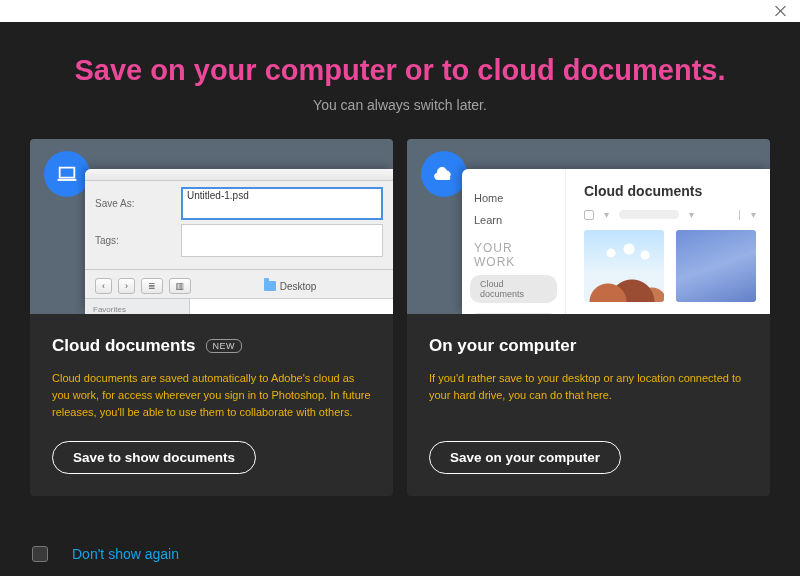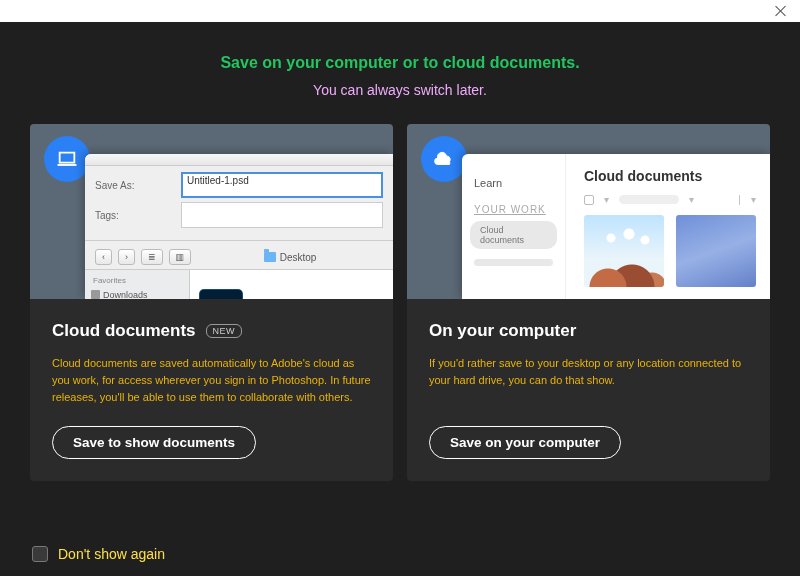--- a/index.html
+++ b/index.html
@@ -21,22 +21,22 @@
   .close-x {
     position: absolute; top: 4px; right: 12px;
     width: 14px; height: 14px; cursor: pointer;
   }
   .close-x::before, .close-x::after {
     content:""; position:absolute; left:6px; top:0; width:1px; height:14px; background:#555;
   }
   .close-x::before { transform: rotate(45deg); }
   .close-x::after { transform: rotate(-45deg); }
 
-  .heading { text-align:center; color:#22c55e; font-weight:600; font-size:16px; padding-top:32px; }
-  .subheading { text-align:center; color:#f0abfc; font-size:14px; margin-top:10px; }
+  .heading { text-align:center; color:#ec4899; font-weight:600; font-size:29px; padding-top:32px; }
+  .subheading { text-align:center; color:#a3a3a3; font-size:14px; margin-top:10px; }
 
   .cards {
     display:flex; gap:14px; padding: 26px 30px 0 30px;
   }
   .card {
     flex:1; background:#2b2b2b; border-radius:4px; overflow:hidden; display:flex; flex-direction:column;
   }
   .preview {
     height:175px; background:#5b6875; position:relative; overflow:hidden;
   }
@@ -50,21 +50,21 @@
   .mac-win {
     position:absolute; right:0; bottom:0; left:55px; top:30px;
     background:#efefef; border-top-left-radius:6px;
     box-shadow: -2px -2px 8px rgba(0,0,0,.25);
     font-size:10px; color:#555;
   }
   .mac-header { height:12px; background:linear-gradient(#f7f7f7,#e7e7e7); border-top-left-radius:6px; border-bottom:1px solid #ccc;}
   .mac-fields { padding:6px 10px 4px 10px; }
   .mac-row { display:flex; align-items:center; gap:6px; margin-bottom:4px; }
   .mac-label { width:80px; text-align:left; color:#666; font-size:10px; }
-  .mac-input { flex:1; height:26px; background:#fff; border:2px solid #4a90e2; padding:1px 4px; font-size:10px; color:#333; }
+  .mac-input { flex:1; height:33px; background:#fff; border:2px solid #4a90e2; padding:1px 4px; font-size:10px; color:#333; }
   .mac-input.plain { border:1px solid #ccc; }
   .mac-sep { height:1px; background:#ccc; margin:4px 0;}
   .mac-toolbar { display:flex; align-items:center; gap:6px; padding:4px 10px; }
   .mac-btn { height:16px; background:linear-gradient(#fff,#e8e8e8); border:1px solid #bbb; border-radius:3px; display:inline-flex; align-items:center; justify-content:center; color:#555; font-size:9px; padding:0 6px;}
   .mac-location { flex:1; display:flex; align-items:center; justify-content:center; gap:4px; }
   .folder-icon { width:12px; height:10px; background:#6ab4f8; border-radius:1px; position:relative;}
   .folder-icon::before{content:"";position:absolute;top:-3px;left:0;width:5px;height:3px;background:#6ab4f8;border-radius:1px 1px 0 0;}
   .mac-body { display:flex; height:90px; border-top:1px solid #ccc;}
   .mac-side { width:105px; background:#ebecee; border-right:1px solid #ccc; padding:4px 0; font-size:9px;}
   .mac-side-h { color:#888; padding:2px 8px; font-size:8px;}
@@ -78,21 +78,21 @@
 
   
   .cloud-win {
     position:absolute; right:0; bottom:0; left:55px; top:30px;
     background:#fff; border-top-left-radius:6px;
     box-shadow: -2px -2px 8px rgba(0,0,0,.25);
     display:flex; font-size:10px; color:#666;
   }
   .cloud-side { width:108px; border-right:1px solid #eee; padding:18px 0 0 0;}
   .cloud-side-item { padding:5px 12px; font-size:11px; color:#555;}
-  .cloud-side-h { padding:10px 12px 4px; font-size:10px; letter-spacing:1px; color:#aaa;text-decoration:underline;}
+  .cloud-side-h { padding:10px 12px 4px; font-size:12px; letter-spacing:1px; color:#aaa;}
   .cloud-side-item.pill { background:#e8e8e8; border-radius:10px; margin:2px 8px; padding:4px 10px; font-size:9px; color:#777;}
   .cloud-side-bar {height:7px; background:#e8e8e8; border-radius:4px; margin:10px 12px 0 12px;}
   .cloud-main { flex:1; padding:14px 14px 0 18px;}
   .cloud-title { font-size:14px; font-weight:600; color:#333; margin-bottom:10px;}
   .cloud-tools { display:flex; align-items:center; gap:10px; margin-bottom:10px; color:#bbb;}
   .cloud-chk { width:10px; height:10px; border:1px solid #bbb; border-radius:2px;}
   .cloud-pill { width:60px; height:9px; background:#eee; border-radius:5px;}
   .cloud-grid { display:flex; gap:12px; }
   .cloud-thumb { width:80px; height:72px; border-radius:3px; overflow:hidden; position:relative;}
   .thumb-a { background:linear-gradient(#bfe4ff,#e9f4fb 60%);}
@@ -106,22 +106,22 @@
   .card-title { color:#fff; font-weight:600; font-size:17px;}
   .new-pill { border:1px solid #999; border-radius:6px; padding:1px 6px; font-size:9px; color:#ccc; letter-spacing:0.5px;}
   .card-desc { font-size:11px; line-height:1.55; color:#eab308; }
   .card-action { margin-top:auto; padding-top:20px;}
   .pill-btn {
     display:inline-block; border:1.5px solid #fff; color:#fff; background:transparent;
     border-radius:20px; padding:8px 20px; font-size:13.5px; font-weight:600; cursor:pointer;
   }
 
   .dontshow {
-    position:absolute; bottom:14px; left:32px; display:flex; align-items:center; gap:10px;
-    color:#fde047; font-size:14px;
+    position:absolute; bottom:14px; left:32px; display:flex; align-items:center; gap:24px;
+    color:#0ea5e9; font-size:14px;
   }
   .dontshow .cb {
     width:16px; height:16px; border:1px solid #777; border-radius:3px; background:#3a3a3a;
   }
 </style>
 </head>
 <body>
 
 <div class="topbar">
   <div class="close-x"></div>
@@ -196,20 +196,21 @@
 
     <div class="card">
       <div class="preview">
         <div class="badge-circle">
           <svg viewBox="0 0 24 24">
               <path d="M18 15a4 4 0 0 0-3.2-6.4A5 5 0 0 0 5 11a3.5 3.5 0 0 0 .5 7H18a3 3 0 0 0 0-3z" fill="#fff"></path>
             </svg>
         </div>
         <div class="cloud-win">
           <div class="cloud-side">
+            <div class="cloud-side-item">Home</div>
             <div class="cloud-side-item">Learn</div>
             <div class="cloud-side-h">YOUR WORK</div>
             <div class="cloud-side-item pill">Cloud documents</div>
             <div class="cloud-side-bar"></div>
           </div>
           <div class="cloud-main">
             <div class="cloud-title">Cloud documents</div>
             <div class="cloud-tools">
               <div class="cloud-chk"></div>
               <span>▾</span>
@@ -222,21 +223,21 @@
               <div class="cloud-thumb thumb-a"></div>
               <div class="cloud-thumb thumb-b"></div>
             </div>
           </div>
         </div>
       </div>
       <div class="card-body">
         <div class="card-title-row">
           <div class="card-title">On your computer</div>
         </div>
-        <div class="card-desc">If you'd rather save to your desktop or any location connected to your hard drive, you can do that show.</div>
+        <div class="card-desc">If you'd rather save to your desktop or any location connected to your hard drive, you can do that here.</div>
         <div class="card-action">
           <button class="pill-btn">Save on your computer</button>
         </div>
       </div>
     </div>
 
   </div>
 
   <label class="dontshow">
     <span class="cb"></span>

